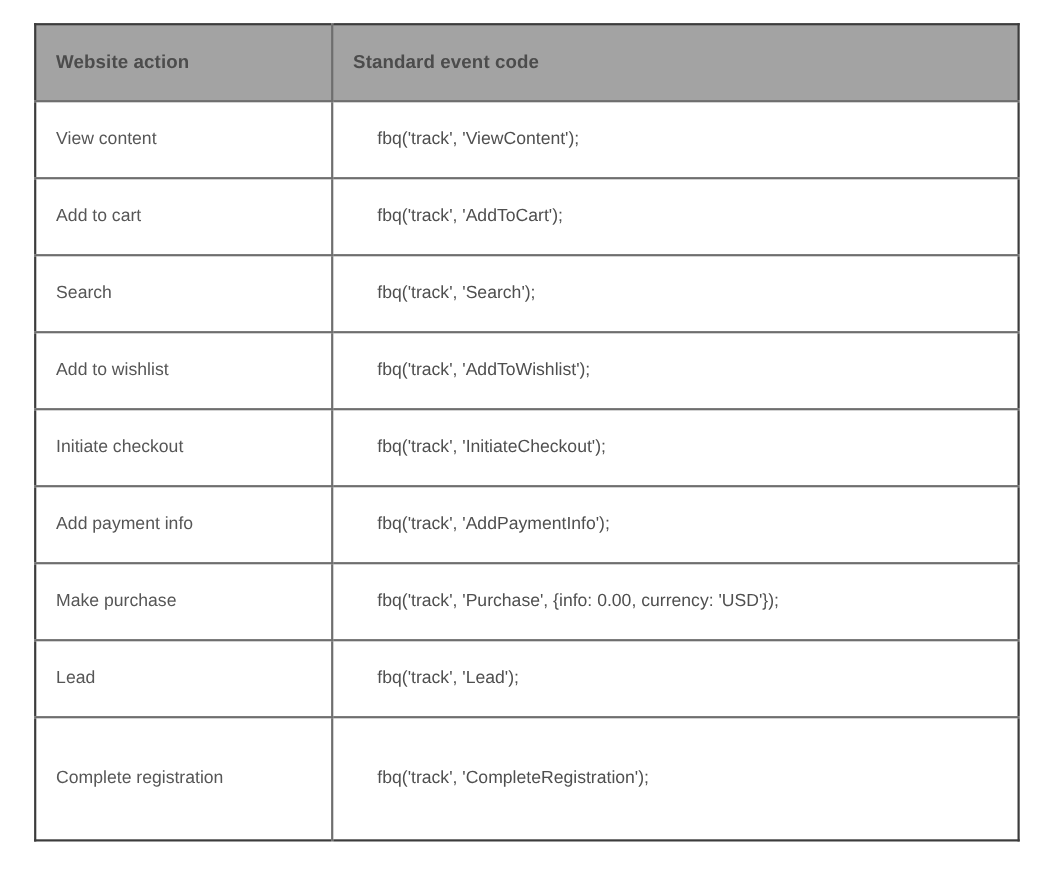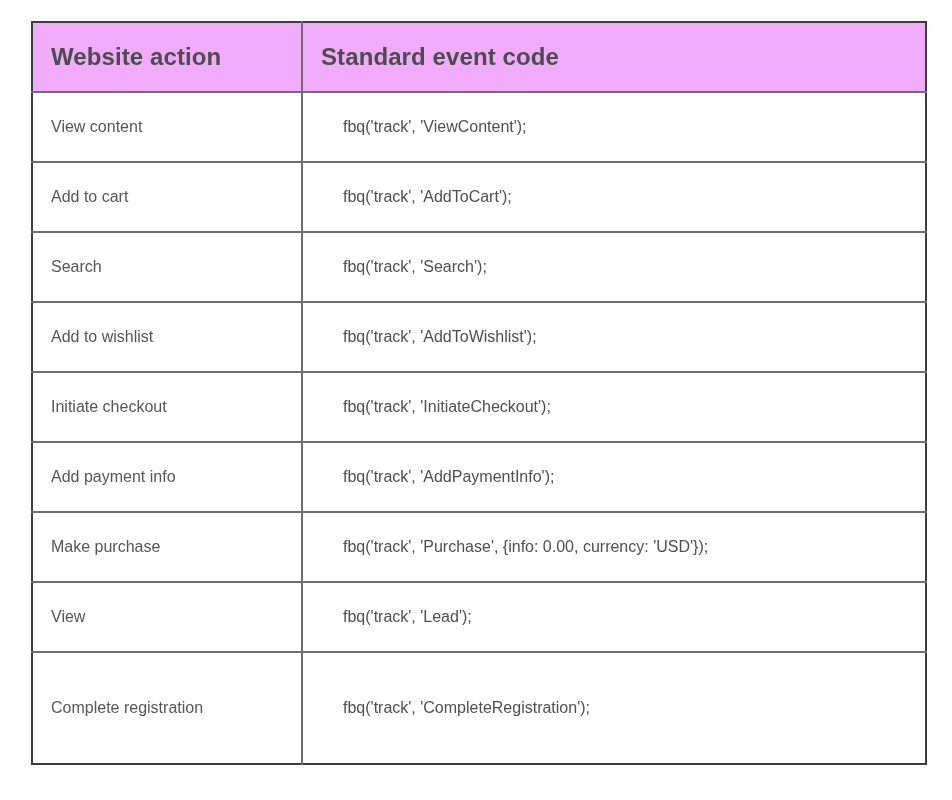--- a/index.html
+++ b/index.html
@@ -65,23 +65,23 @@
     border-top: none;
   }
   table.event-table tr:last-child td {
     border-bottom: none;
   }
 
   col.col-action { width: 270px; }
   col.col-code   { width: 624px; }
 
   thead th {
-    background: #f0abfc;
+    background: #a3a3a3;
     height: 68px;
-    font-size: 24px;
+    font-size: 17px;
     font-weight: bold;
     color: #4c4c4c;
     letter-spacing: 0.1px;
   }
 
   tbody td {
     background: #ffffff;
     height: 68px;
     font-size: 16px;
     font-weight: normal;
@@ -147,21 +147,21 @@
         </tr>
         <tr>
           <td class="cell-action">Add payment info</td>
           <td class="cell-code">fbq('track', 'AddPaymentInfo');</td>
         </tr>
         <tr>
           <td class="cell-action">Make purchase</td>
           <td class="cell-code">fbq('track', 'Purchase', {info: 0.00, currency: 'USD'});</td>
         </tr>
         <tr>
-          <td class="cell-action">View</td>
+          <td class="cell-action">Lead</td>
           <td class="cell-code">fbq('track', 'Lead');</td>
         </tr>
         <tr class="row-tall">
           <td class="cell-action">Complete registration</td>
           <td class="cell-code">fbq('track', 'CompleteRegistration');</td>
         </tr>
       </tbody>
     </table>
   </div>
 </div>

